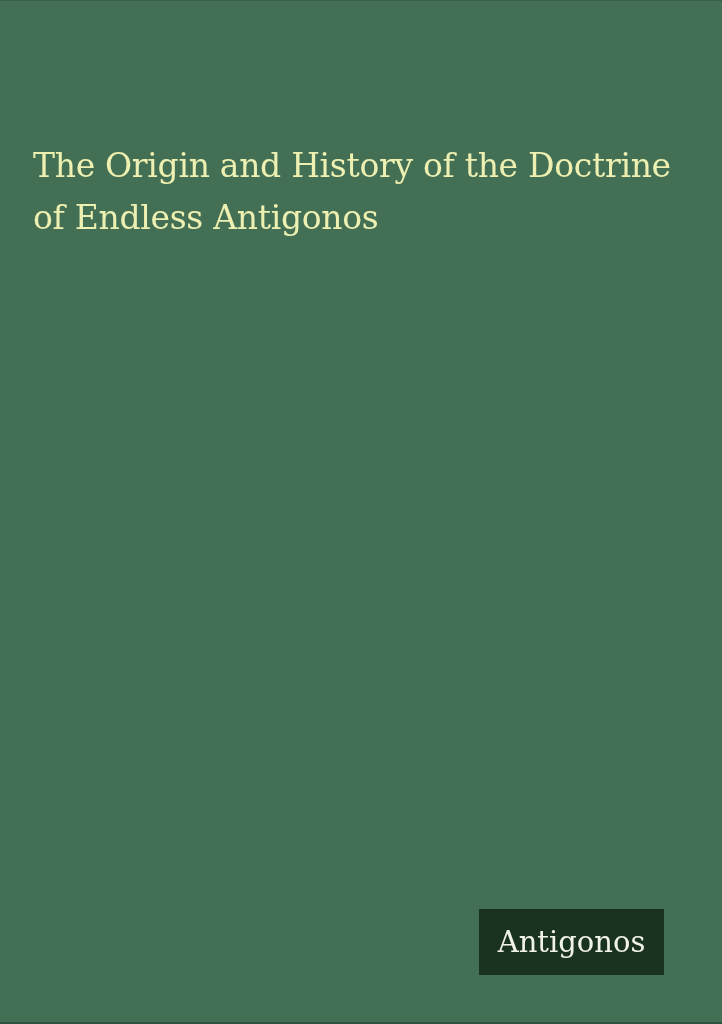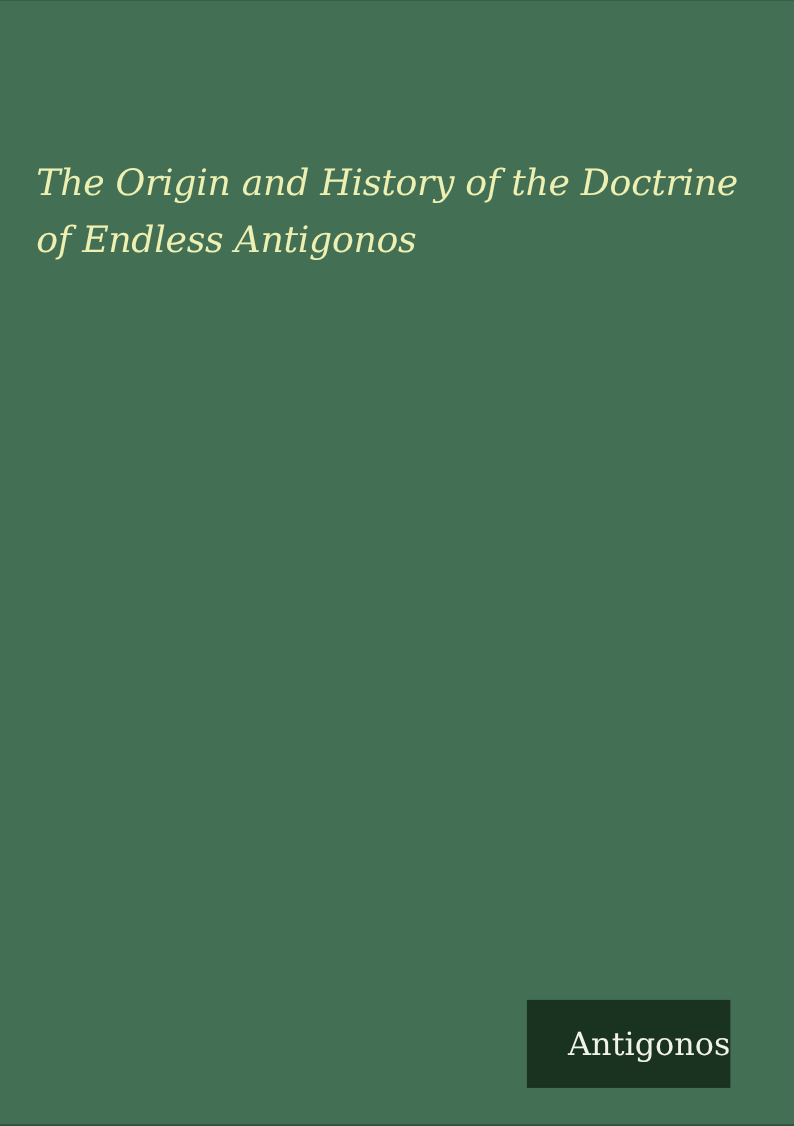--- a/index.html
+++ b/index.html
@@ -53,32 +53,31 @@
     margin: 0;
     font-size: 33px;
     font-weight: 400;
     line-height: 52px;
     color: var(--title-text, #EEF0B2);
     letter-spacing: -0.3px;
   }
   .title .line {
     display: block;
     white-space: nowrap;
-    font-style: italic;
   }
   .publisher-badge {
     position: absolute;
     left: 479px;
     top: 909px;
     width: 185px;
-    height: 80px;
+    height: 66px;
     background: var(--publisher-box-bg, #1A3321);
     display: flex;
     align-items: center;
-    justify-content: flex-end;
+    justify-content: center;
   }
   .publisher-name {
     font-size: 29px;
     font-weight: 400;
     color: var(--publisher-text, #F2F3E8);
     white-space: nowrap;
   }
 </style>
 </head>
 <body>

